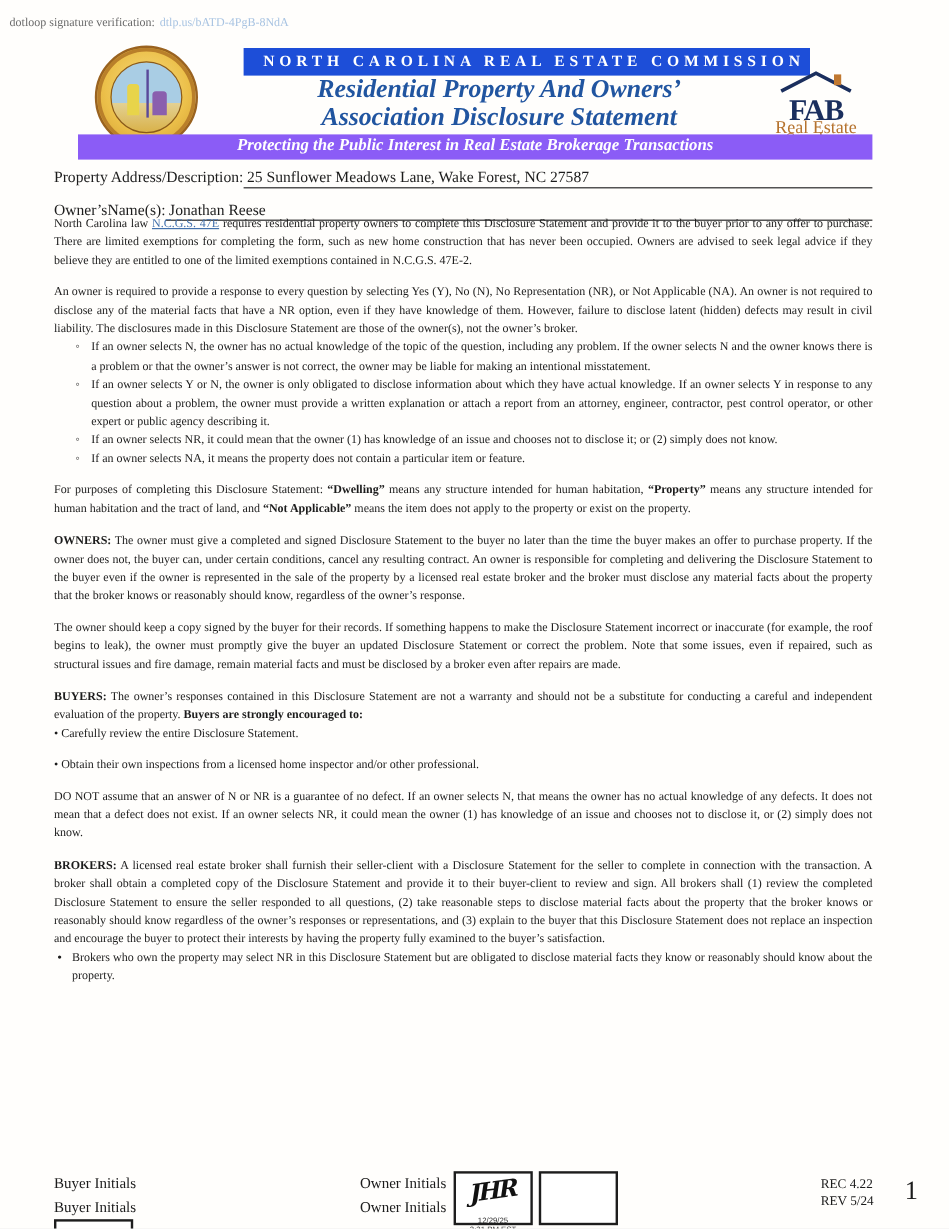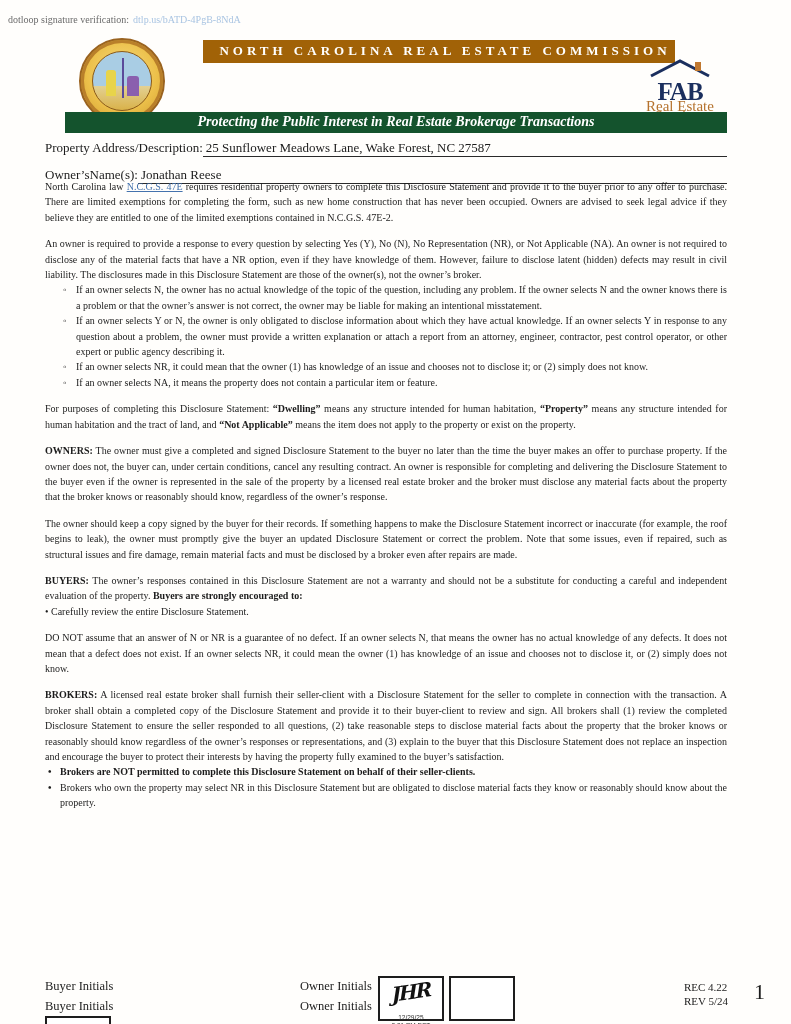--- a/index.html
+++ b/index.html
@@ -20,29 +20,29 @@
           border:2px solid #9a6320; box-shadow:inset 0 0 0 3px #b97f2a; }
   .seal-inner { position:absolute; inset:11px; border-radius:50%; overflow:hidden;
           border:1px solid #8a5a1a;
           background:linear-gradient(#a9cde4 0%, #a9cde4 58%, #e3d194 58%, #d9b24a 100%); }
   .fig { position:absolute; bottom:14px; border-radius:3px 3px 0 0; }
   .fig1 { left:13px; width:10px; height:26px; background:#e8d44a; }
   .fig2 { right:12px; width:12px; height:20px; background:#8a5fae; }
   .seal-pole { position:absolute; left:50%; top:6px; width:2px; height:40px; background:#5a4a9a; }
 
   .commission-bar { position:absolute; left:138px; right:52px; top:2px;
-          background:#a16207; color:#ffffff; text-align:center;
+          background:#1d4ed8; color:#ffffff; text-align:center;
           font-weight:bold; font-size:13px; letter-spacing:4px; padding:3px 0 4px 12px; }
   .doc-title { position:absolute; left:150px; right:110px; top:25px; text-align:center;
           color:#2155a0; font-style:italic; font-weight:bold; font-size:21.5px; line-height:23px; }
   .fab-logo { position:absolute; right:4px; top:20px; width:86px; text-align:center; }
   .fab-text { color:#1b2f5e; font-weight:bold; font-size:25px; line-height:20px;
           font-family:"Liberation Serif", serif; letter-spacing:-1px; }
   .fab-sub { color:#b5722d; font-size:15px; line-height:9.5px; font-weight:normal; }
-  .tagline-bar { position:absolute; left:0; right:0; top:74px; background:#14532d; color:#fff;
+  .tagline-bar { position:absolute; left:0; right:0; top:74px; background:#8b5cf6; color:#fff;
           font-style:italic; font-weight:bold; font-size:14px; text-align:center; padding:2px 0 3px 0; }
 
   
   .form-lines { position:absolute; left:45px; top:140px; width:682px; font-size:13px; }
   .form-line { display:flex; line-height:16px; margin-bottom:10px; }
   .form-line .lbl { white-space:nowrap; }
   .form-line .val { flex:1; border-bottom:1.5px solid #2a2a2a; padding-left:3px; white-space:nowrap; }
 
   
   .body-text { position:absolute; left:45px; top:179px; width:682px;
@@ -88,20 +88,24 @@
 
   <div class="header">
     <div class="seal">
       <div class="seal-inner">
         <div class="seal-pole"></div>
         <div class="fig fig1"></div>
         <div class="fig fig2"></div>
       </div>
     </div>
     <div class="commission-bar">NORTH CAROLINA REAL ESTATE COMMISSION</div>
+    <div class="doc-title">
+      <div>Residential Property And Owners’</div>
+      <div>Association Disclosure Statement</div>
+    </div>
     <div class="fab-logo">
       <svg width="70" height="20" viewBox="0 0 70 20">
         <path d="M6 18 L35 3 L64 18" fill="none" stroke="#1b2f5e" stroke-width="3"></path>
         <rect x="50" y="4" width="6" height="9" fill="#c07830"></rect>
       </svg>
       <div class="fab-text">FAB</div>
       <div class="fab-sub">Real Estate</div>
       <div class="fab-sub">Services</div>
     </div>
     <div class="tagline-bar">Protecting the Public Interest in Real Estate Brokerage Transactions</div>
@@ -131,25 +135,25 @@
     </ul>
 
     <p><span>For purposes of completing this Disclosure Statement: </span><b>“Dwelling”</b><span> means any structure intended for human habitation, </span><b>“Property”</b><span> means any structure intended for human habitation and the tract of land, and </span><b>“Not Applicable”</b><span> means the item does not apply to the property or exist on the property.</span></p>
 
     <p><b>OWNERS:</b><span> The owner must give a completed and signed Disclosure Statement to the buyer no later than the time the buyer makes an offer to purchase property. If the owner does not, the buyer can, under certain conditions, cancel any resulting contract. An owner is responsible for completing and delivering the Disclosure Statement to the buyer even if the owner is represented in the sale of the property by a licensed real estate broker and the broker must disclose any material facts about the property that the broker knows or reasonably should know, regardless of the owner’s response.</span></p>
 
     <p>The owner should keep a copy signed by the buyer for their records. If something happens to make the Disclosure Statement incorrect or inaccurate (for example, the roof begins to leak), the owner must promptly give the buyer an updated Disclosure Statement or correct the problem. Note that some issues, even if repaired, such as structural issues and fire damage, remain material facts and must be disclosed by a broker even after repairs are made.</p>
 
     <p class="no-gap"><b>BUYERS:</b><span> The owner’s responses contained in this Disclosure Statement are not a warranty and should not be a substitute for conducting a careful and independent evaluation of the property. </span><b>Buyers are strongly encouraged to:</b></p>
     <p class="flush-bullet">• Carefully review the entire Disclosure Statement.</p>
+    <p class="flush-bullet">• Obtain their own inspections from a licensed home inspector and/or other professional.</p>
     <p>DO NOT assume that an answer of N or NR is a guarantee of no defect. If an owner selects N, that means the owner has no actual knowledge of any defects. It does not mean that a defect does not exist. If an owner selects NR, it could mean the owner (1) has knowledge of an issue and chooses not to disclose it, or (2) simply does not know.</p>
 
     <p class="no-gap"><b>BROKERS:</b><span> A licensed real estate broker shall furnish their seller-client with a Disclosure Statement for the seller to complete in connection with the transaction. A broker shall obtain a completed copy of the Disclosure Statement and provide it to their buyer-client to review and sign. All brokers shall (1) review the completed Disclosure Statement to ensure the seller responded to all questions, (2) take reasonable steps to disclose material facts about the property that the broker knows or reasonably should know regardless of the owner’s responses or representations, and (3) explain to the buyer that this Disclosure Statement does not replace an inspection and encourage the buyer to protect their interests by having the property fully examined to the buyer’s satisfaction.</span></p>
     <ul class="broker-list">
-      <li><b>Brokers are NOT permitted to complete this Disclosure Statement on behalf of their seller-clients.</b></li>
       <li>Brokers who own the property may select NR in this Disclosure Statement but are obligated to disclose material facts they know or reasonably should know about the property.</li>
     </ul>
   </div>
 
   <div class="footer">
     <div class="init-group g-buyer">
       <div class="init-labels">
         <div>Buyer Initials</div>
         <div>Buyer Initials</div>
       </div>

